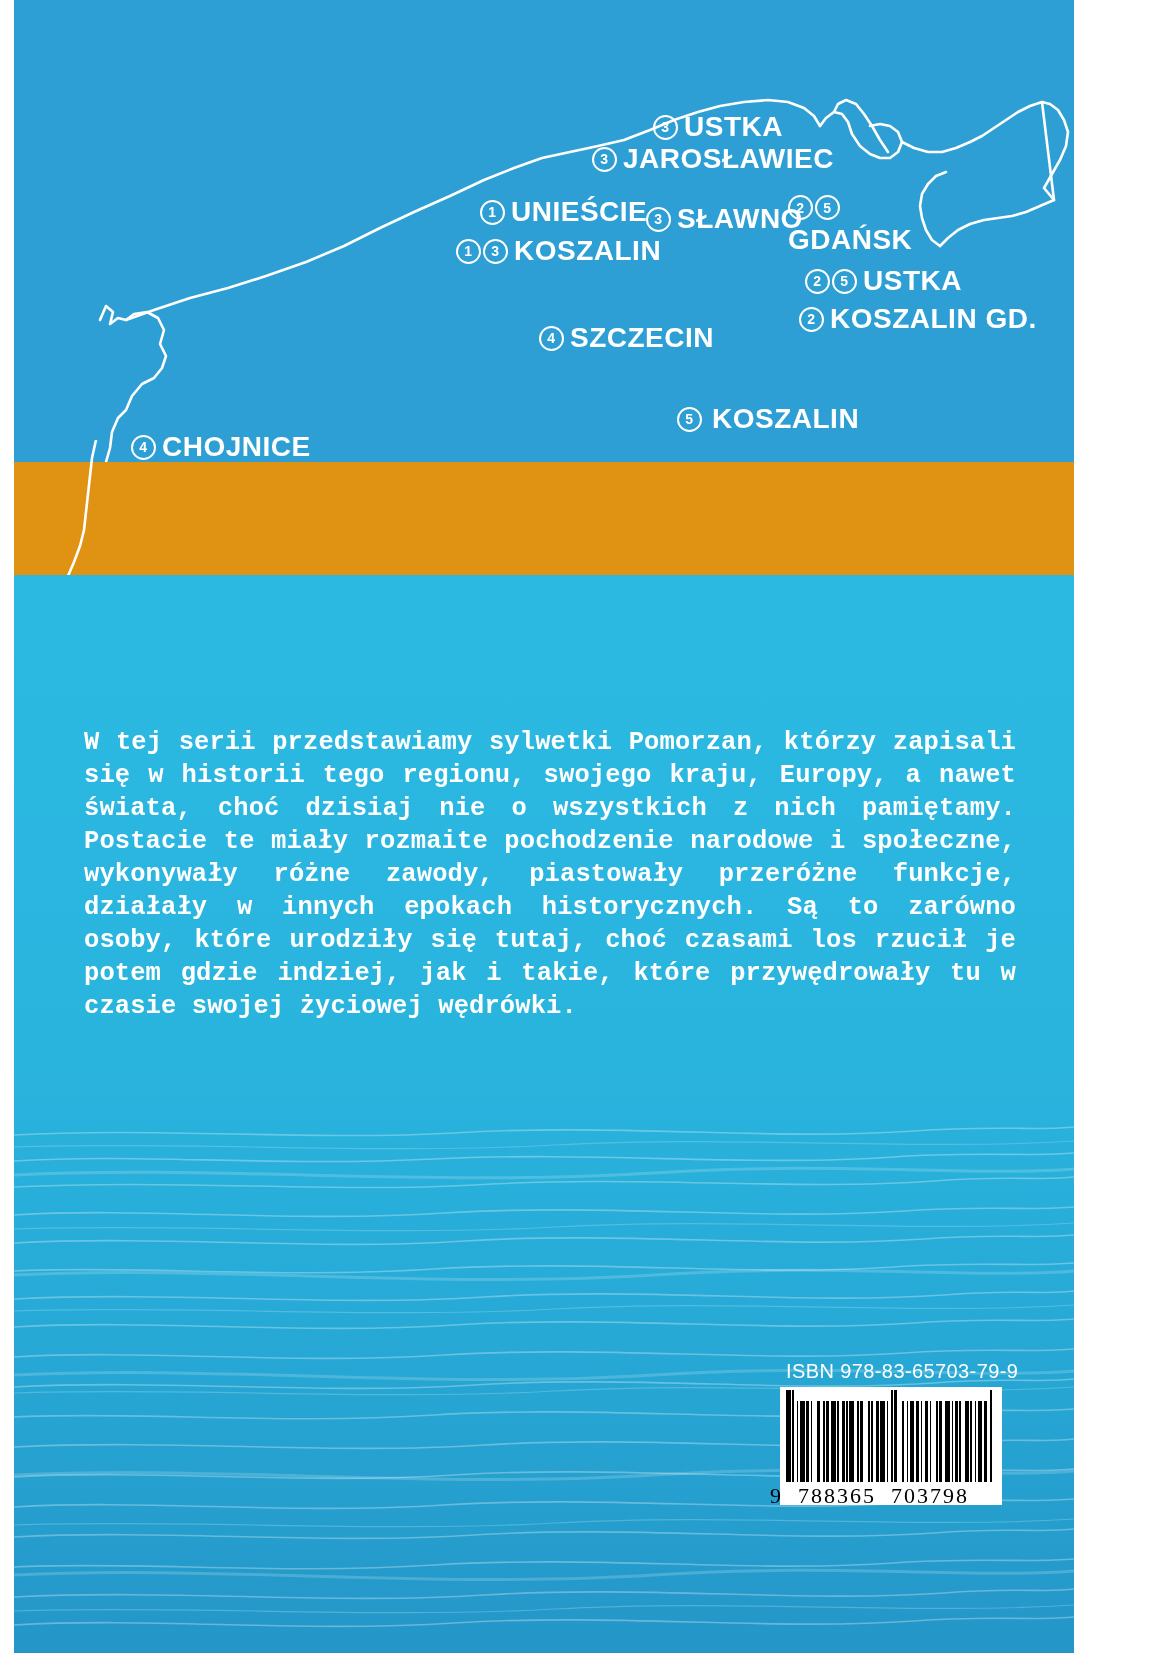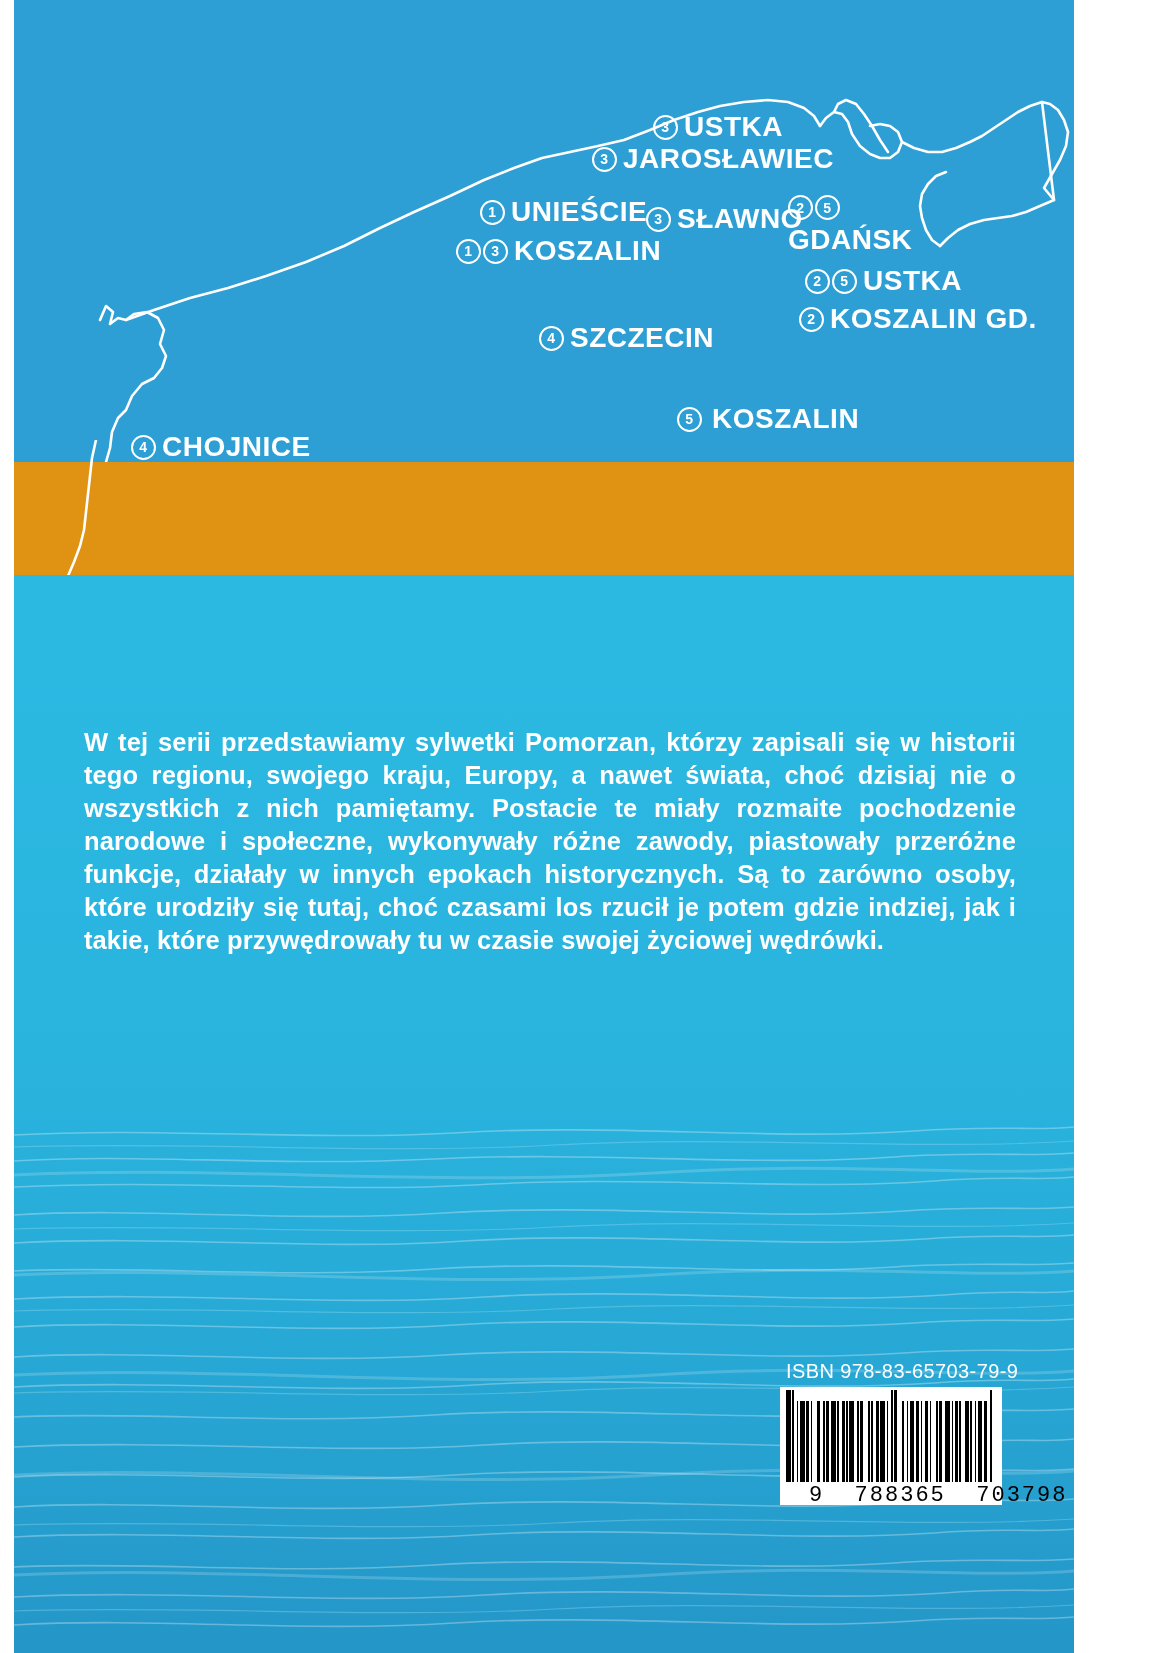--- a/index.html
+++ b/index.html
@@ -106,20 +106,21 @@
     position: absolute;
     left: 84px;
     top: 700px;
     width: 932px;
     color: #ffffff;
     font-size: 25.5px;
     font-weight: bold;
     line-height: 1.295;
     text-align: justify;
     letter-spacing: 0.1px;
+    font-family: Liberation Mono, monospace;
   }
   
   #isbn-text {
     position: absolute;
     left: 786px;
     top: 1360px;
     color: #ffffff;
     font-size: 20px;
     font-weight: normal;
     letter-spacing: 0.4px;
@@ -141,28 +142,28 @@
     display: flex;
     align-items: flex-end;
   }
   #barcode-bars i {
     display: block;
     background: #000000;
     height: 100%;
   }
   #barcode-digits {
     position: absolute;
-    left: 809px;
+    left: 770px;
     top: 1483px;
     width: 244px;
     color: #000000;
-    font-family: Liberation Mono, monospace;
+    font-family: Liberation Serif, serif;
     font-size: 22px;
     letter-spacing: 2px;
-    text-align: right;
+    text-align: left;
     white-space: pre;
   }
 </style>
 </head>
 <body>
 
 <div id="page">
 
   <div id="map-band">
     <svg class="outline-svg" width="1060" height="462" viewBox="0 0 1060 462">

